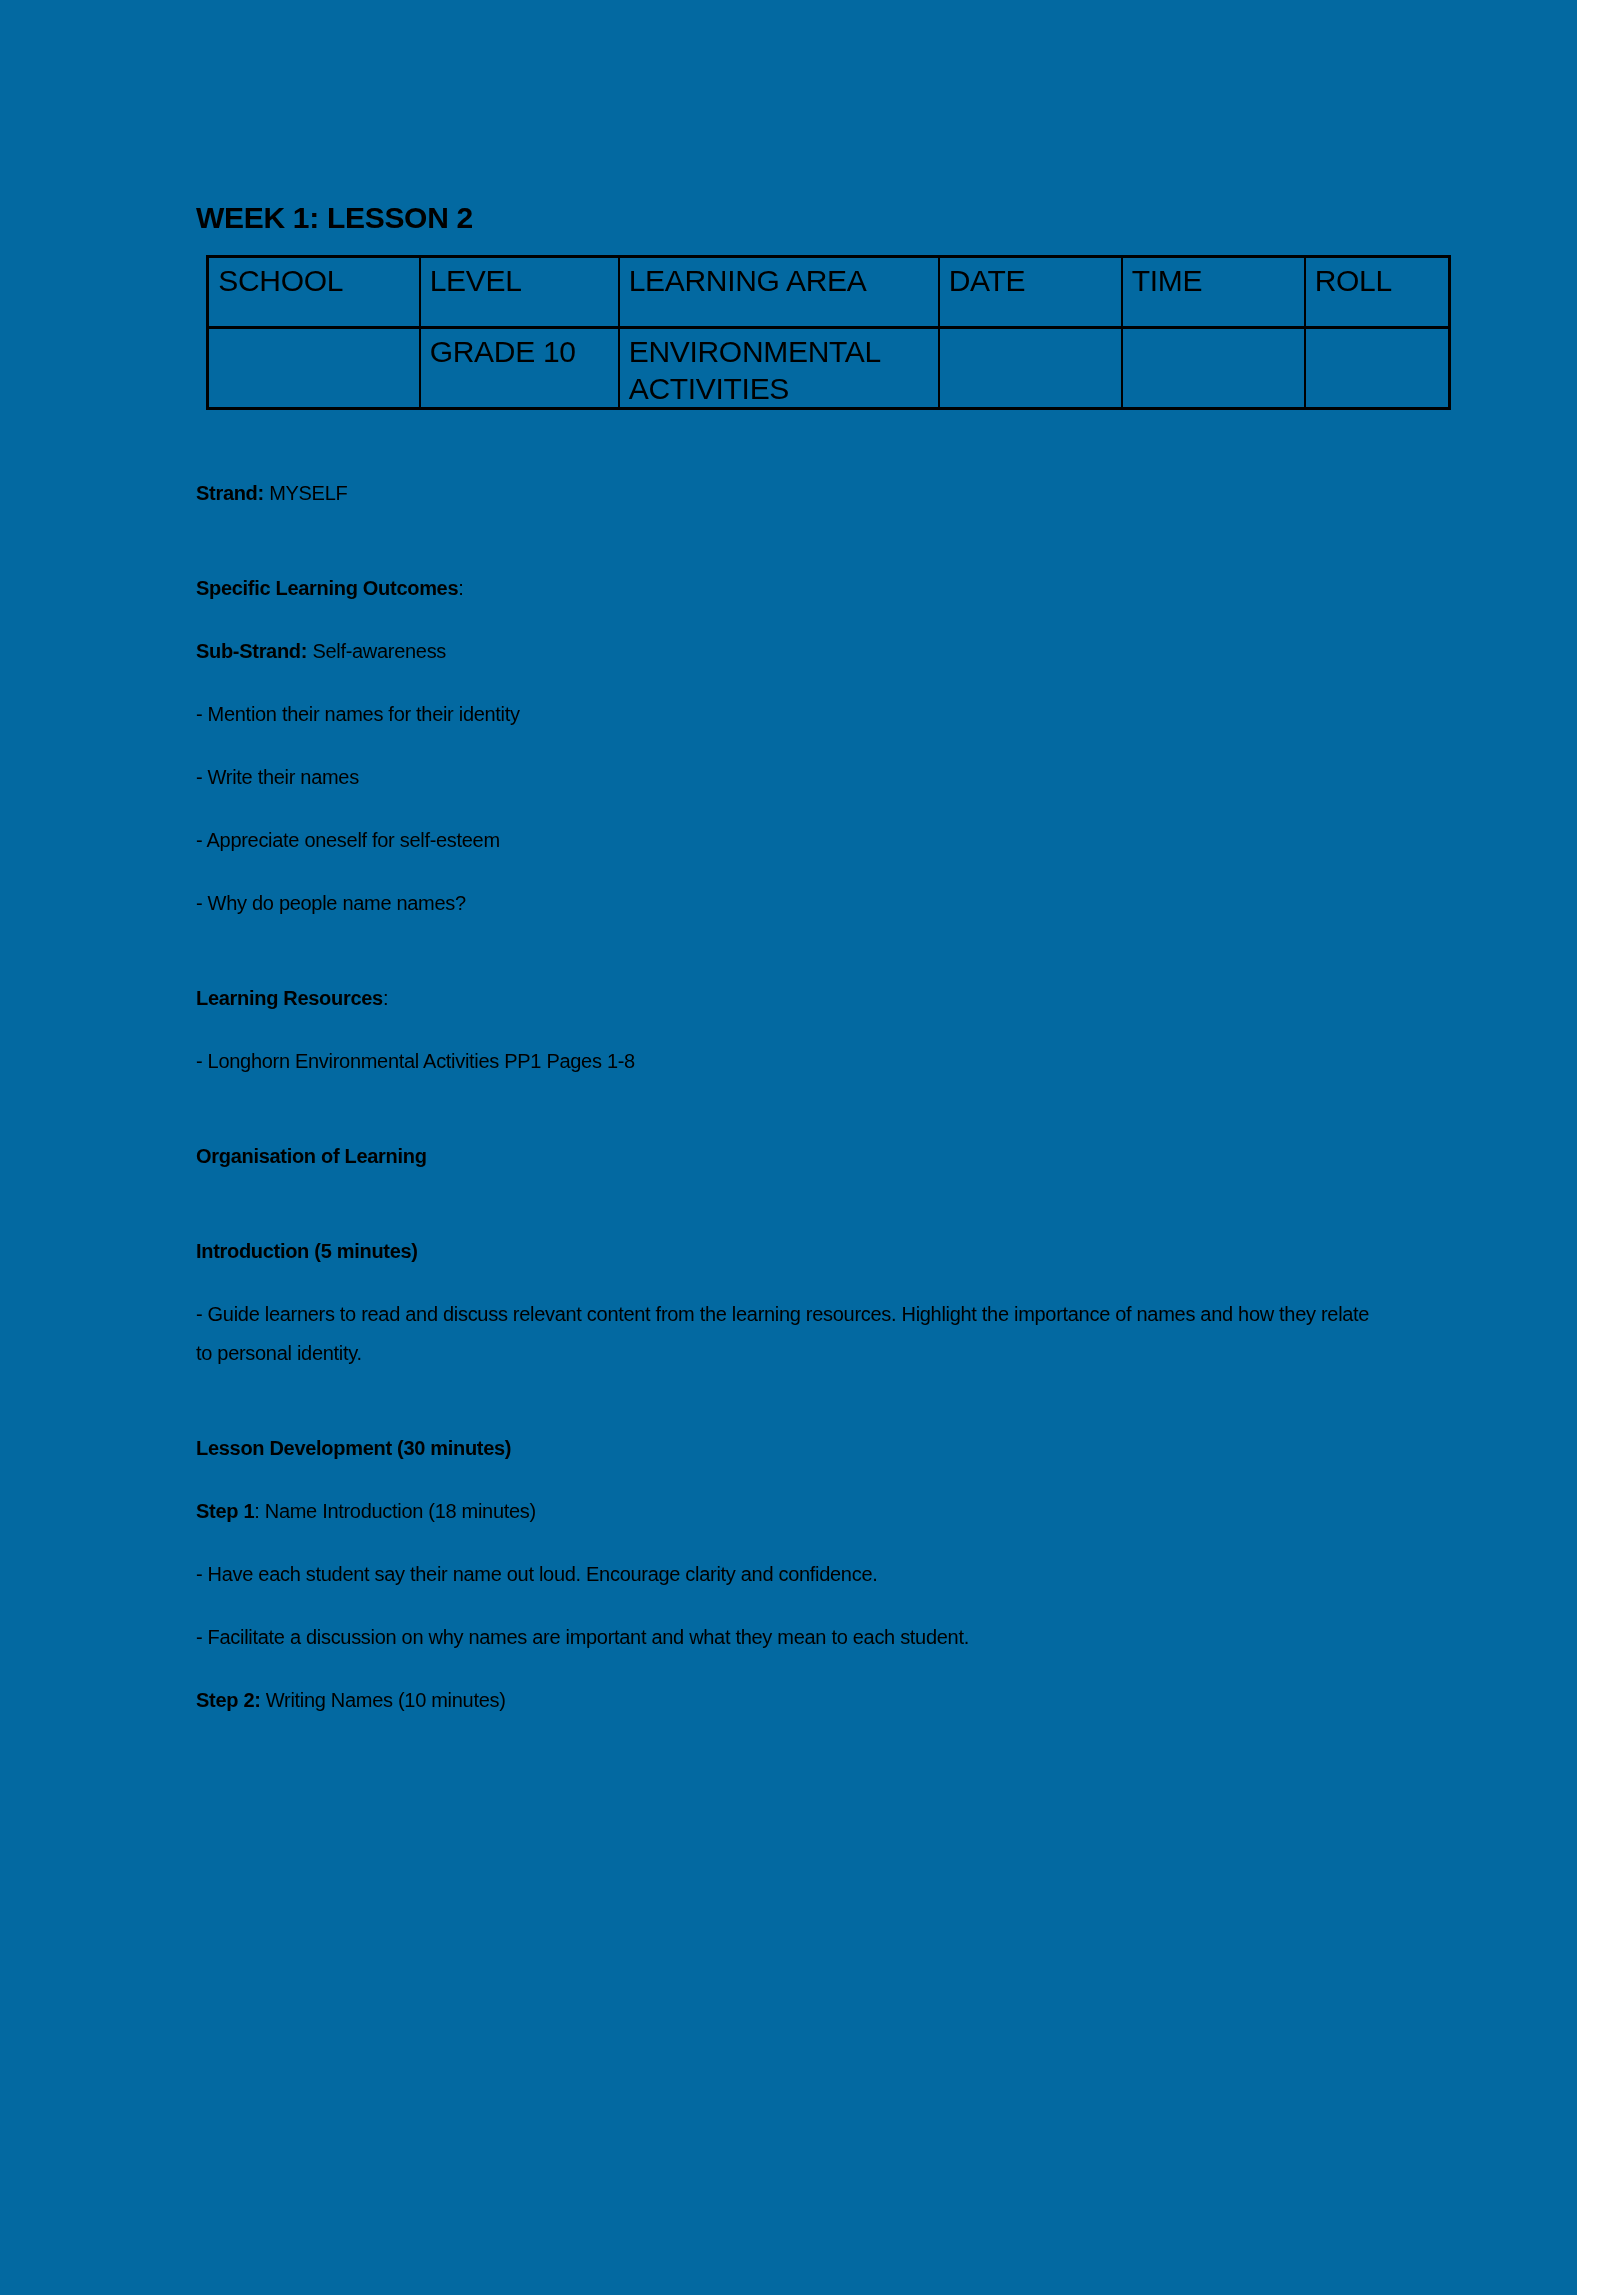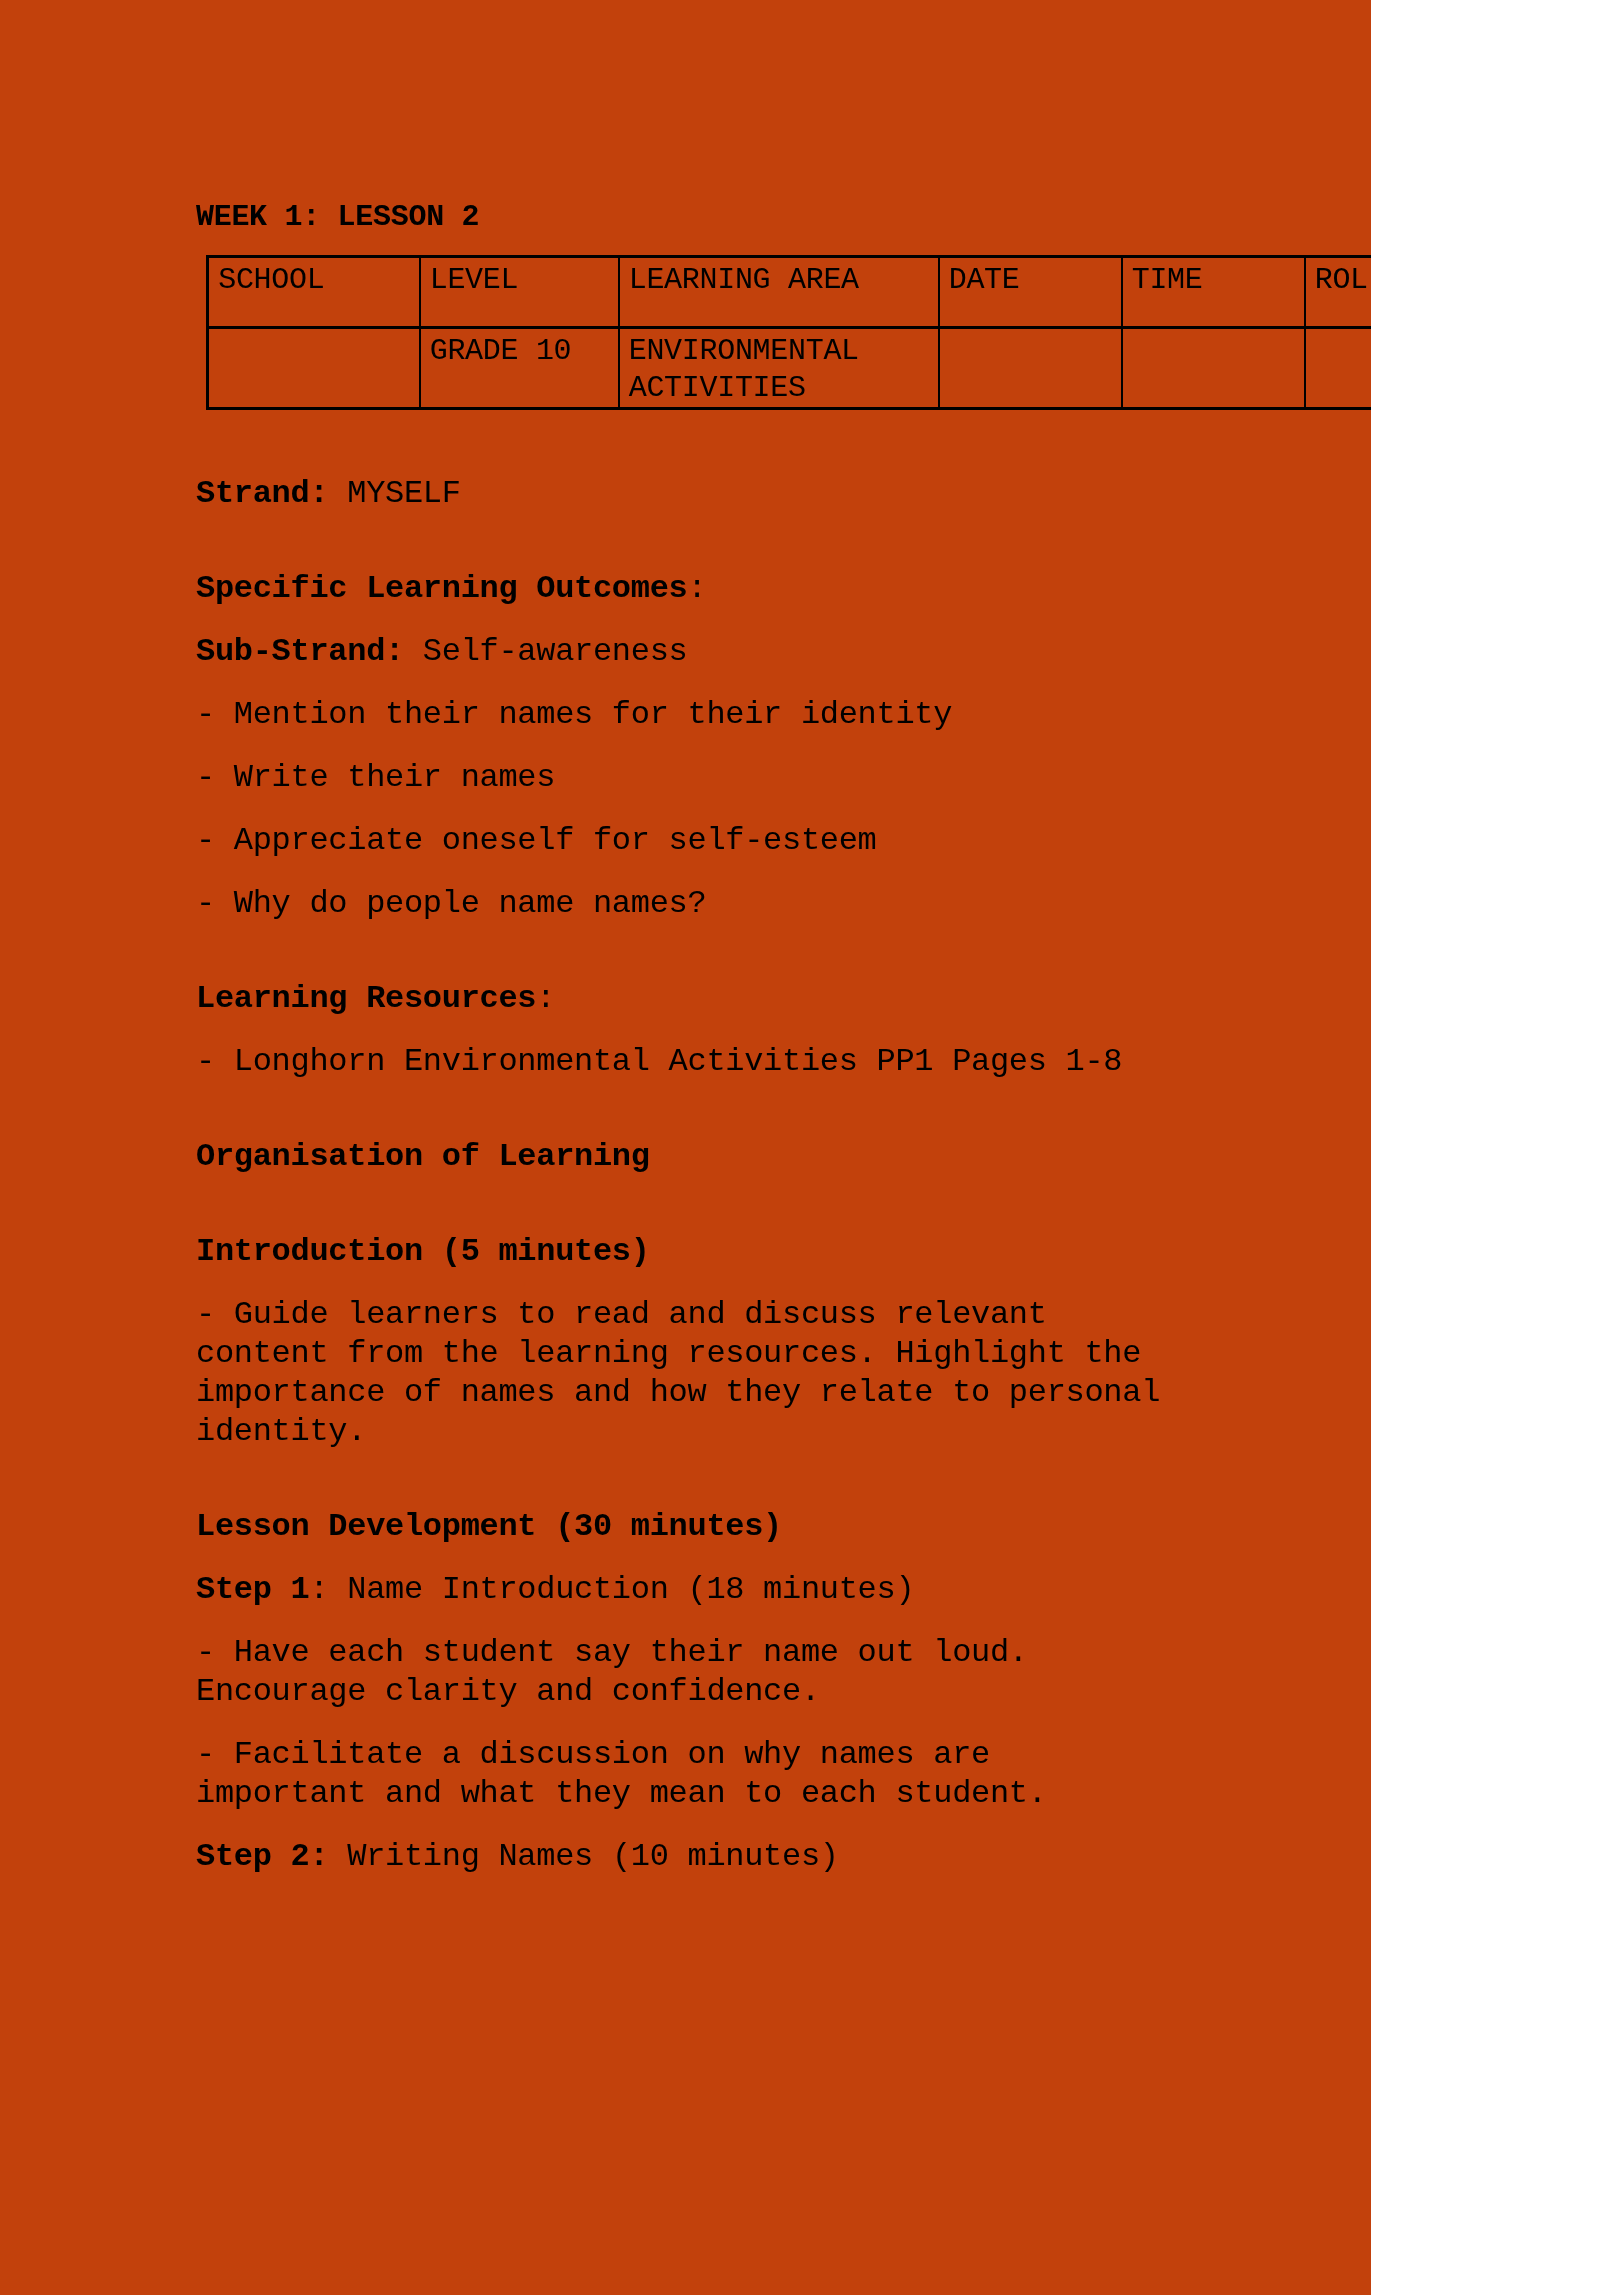--- a/index.html
+++ b/index.html
@@ -2,27 +2,27 @@
 <html style="font-size:10.5px"><head>
 <meta charset="utf-8">
 <style>
   html, body {
     margin: 0;
     padding: 0;
     background: #ffffff;
   }
   .page {
     position: relative;
-    width: 1371px;
+    width: 1577px;
     height: 2295px;
     box-sizing: border-box;
     padding: 198px 195px 0 196px;
-    background: #c2410c;
+    background: #0369a1;
     color: #000000;
-    font-family: Liberation Mono, monospace;
+    font-family: Liberation Sans, sans-serif;
     overflow: hidden;
   }
   .title {
     font-size: 30px;
     line-height: 39px;
     font-weight: bold;
     letter-spacing: -0.3px;
     margin: 0 0 18.3px 0;
   }
   table.info {
@@ -37,21 +37,21 @@
     vertical-align: top;
     padding: 3.9px 6.5px 0 9.2px;
     font-size: 30px;
     line-height: 37px;
     letter-spacing: -0.3px;
     overflow: hidden;
   }
   tr.hdr td { border-bottom: 3.9px solid #000; height: 64px; }
   tr.data td { height: 73px; }
   .line {
-    font-size: 32px;
+    font-size: 20px;
     line-height: 39px;
     letter-spacing: -0.3px;
     margin: 9px 0 24px 0;
   }
   .para2 { margin-bottom: 24px; }
   .b { font-weight: bold; }
   .sect { margin-top: 56px; }
   .after-table { margin-top: 64px; }
 </style>
 </head>

